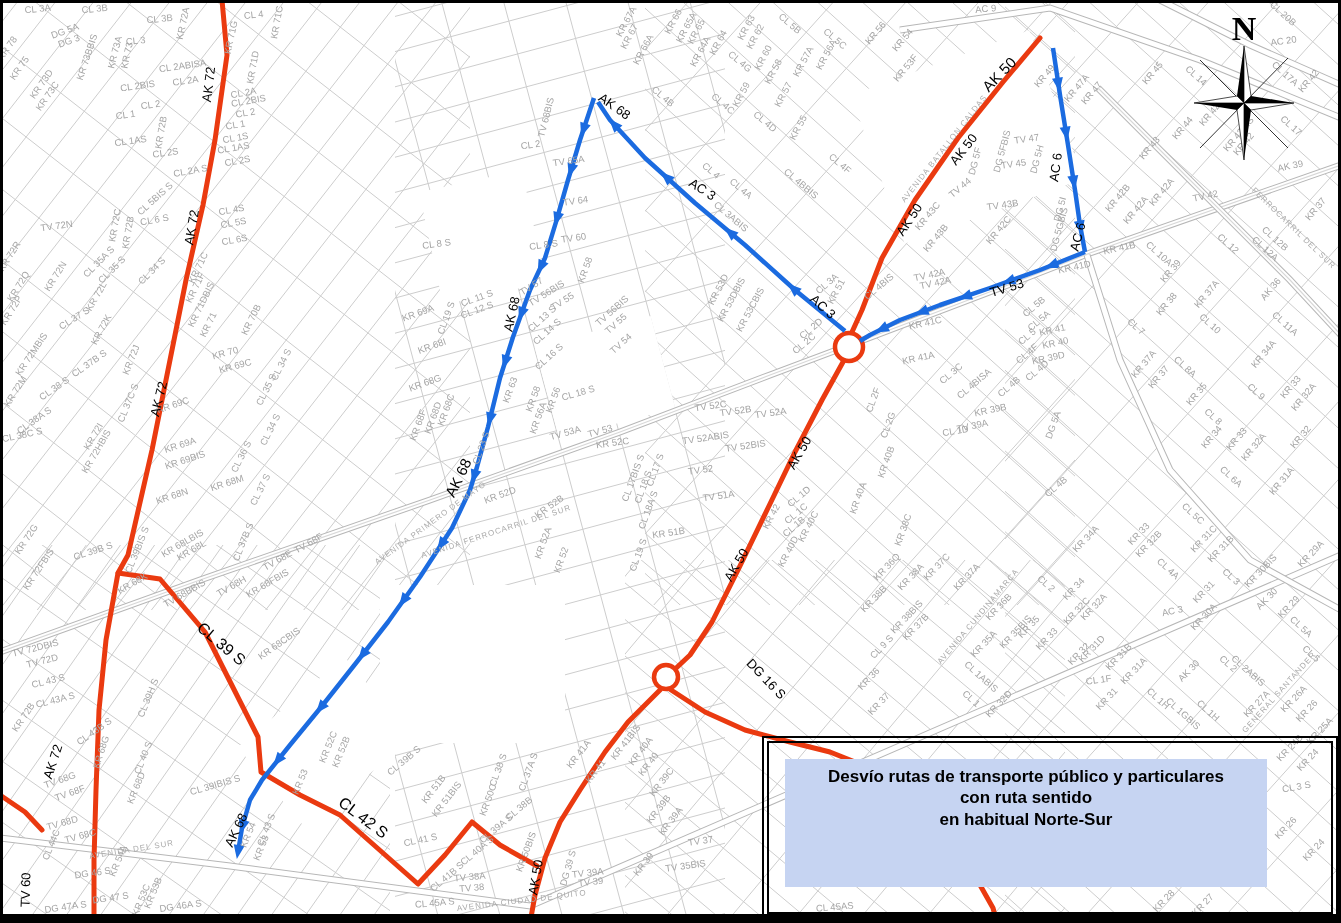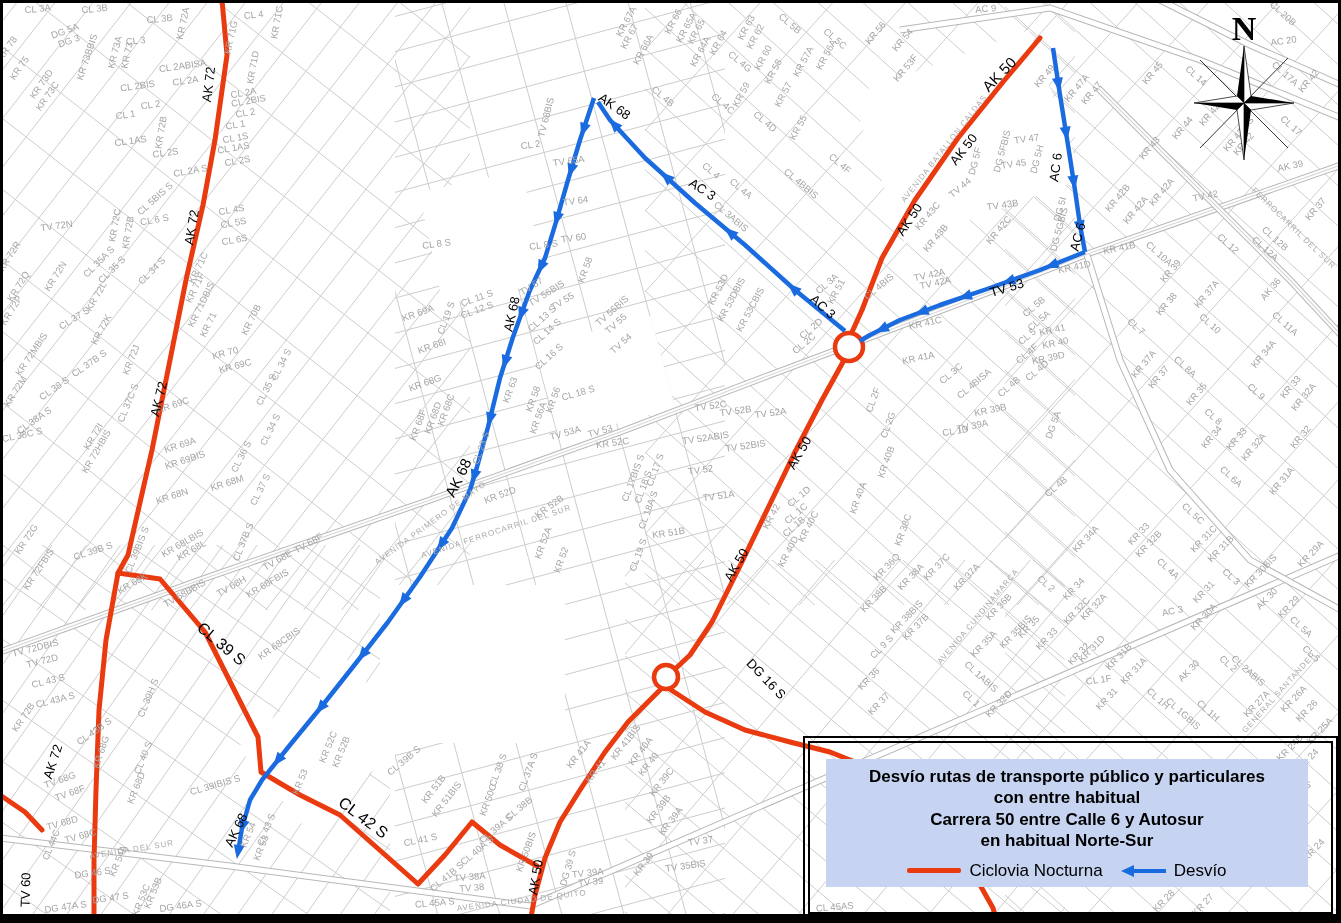--- a/index.html
+++ b/index.html
@@ -1,21 +1,21 @@
 <!DOCTYPE html>
 <html style="--red: #ea3a10; --blue: #1b6be0; --panel: #c6d4f2;"><head>
 <meta charset="utf-8">
 <style>
   html,body{margin:0;padding:0;background:#888;}
   .stage{position:relative;width:1341px;height:923px;background:#ffffff;overflow:hidden;
          font-family:"Liberation Sans",sans-serif;}
   .stage svg{position:absolute;left:0;top:0;}
   .frame{position:absolute;inset:0;border:3px solid #000;border-bottom-width:9px;pointer-events:none;z-index:30;}
   
-  .legend-outer{position:absolute;left:762px;top:736px;right:3px;bottom:4px;border:2px solid #000;padding:5px;z-index:20;margin-left:41px;}
+  .legend-outer{position:absolute;left:762px;top:736px;right:3px;bottom:4px;border:2px solid #000;padding:5px;z-index:20;}
   .legend-inner{position:absolute;inset:3px;border:2px solid #000;}
   .legend-panel{position:absolute;left:16px;top:16px;width:482px;height:128px;
         background:var(--panel,#c6d4f2);display:flex;flex-direction:column;align-items:center;
         padding-top:7px;box-sizing:border-box;}
   .legend-panel .lt{font-weight:bold;font-size:17px;line-height:1.26;color:#000;text-align:center;white-space:nowrap;}
   .legend-items{display:flex;align-items:center;gap:8px;margin-top:9px;font-size:17px;color:#000;}
   .sw-red{display:inline-block;width:54px;height:5px;background:var(--red,#ea3a10);border-radius:2px;}
   .sw-blue{display:inline-flex;align-items:center;margin-left:10px;}
   .sw-blue .head{width:0;height:0;border-top:6px solid transparent;border-bottom:6px solid transparent;
         border-right:13px solid var(--blue,#1b6be0);}
@@ -1289,30 +1289,20 @@
         <polygon points="1244,160 1237,110 1244,103" fill="#fff" stroke="#000" stroke-width="0.7"></polygon>
         <polygon points="1294,103 1251,110 1244,103" fill="#fff" stroke="#000" stroke-width="0.7"></polygon>
         <text x="1244" y="40" text-anchor="middle" font-size="34" font-weight="bold" font-family="Liberation Serif, serif" fill="#000">N</text>
       </g>
     </svg>
 
   <div class="legend-outer">
     <div class="legend-inner">
       <div class="legend-panel">
         <div class="lt">Desvío rutas de transporte público y particulares</div>
-        <div class="lt">con entre habitual</div>
-        <div class="lt">Carrera 50 entre Calle 6 y Autosur</div>
+        <div class="lt">con ruta sentido</div>
         <div class="lt">en habitual Norte-Sur</div>
-        <div class="legend-items">
-          <span class="sw-red"></span>
-          <span>Ciclovia Nocturna</span>
-          <span class="sw-blue">
-              <span class="head"></span>
-              <span class="shaft"></span>
-            </span>
-          <span>Desvío</span>
-        </div>
       </div>
     </div>
   </div>
 
   <div class="frame"></div>
 </div>
 
 </body></html>

